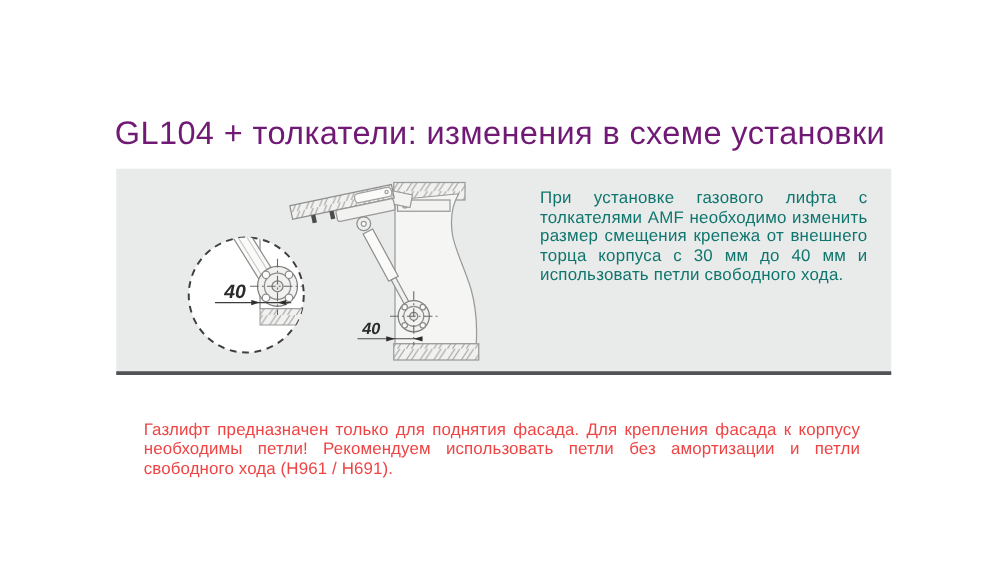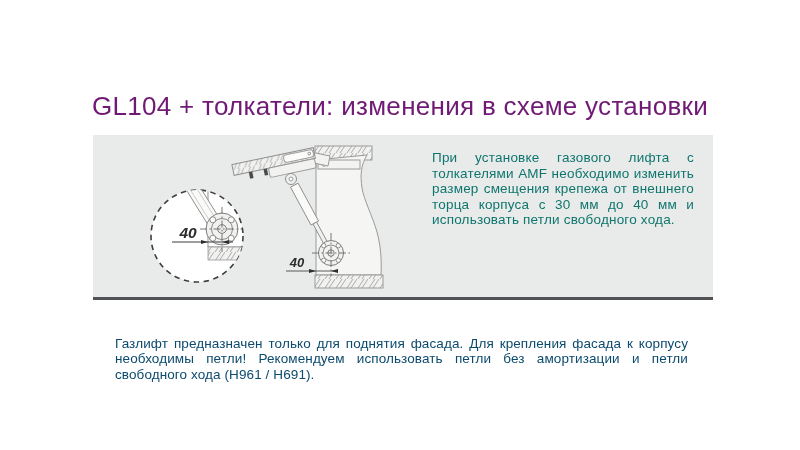--- a/index.html
+++ b/index.html
@@ -26,21 +26,21 @@
   .band-text{
     position:absolute;left:339px;top:15px;width:262px;
     font-size:13.5px;line-height:15.6px;font-weight:500;
     text-align:justify;letter-spacing:0.2px;
     color:#0f766e;
   }
   .footer-text{
     position:absolute;left:115px;top:336px;width:573px;
     font-size:13.5px;line-height:15.4px;font-weight:500;
     text-align:justify;letter-spacing:0.1px;
-    color:#0c4a6e;
+    color:#ef4444;
   }
   svg text.dim{
     font-family:"Liberation Sans","DejaVu Sans",sans-serif;
     font-style:italic;font-weight:bold;fill:#2b2b2b;
     text-anchor:middle;
   }
 </style>
 </head>
 <body>
 

